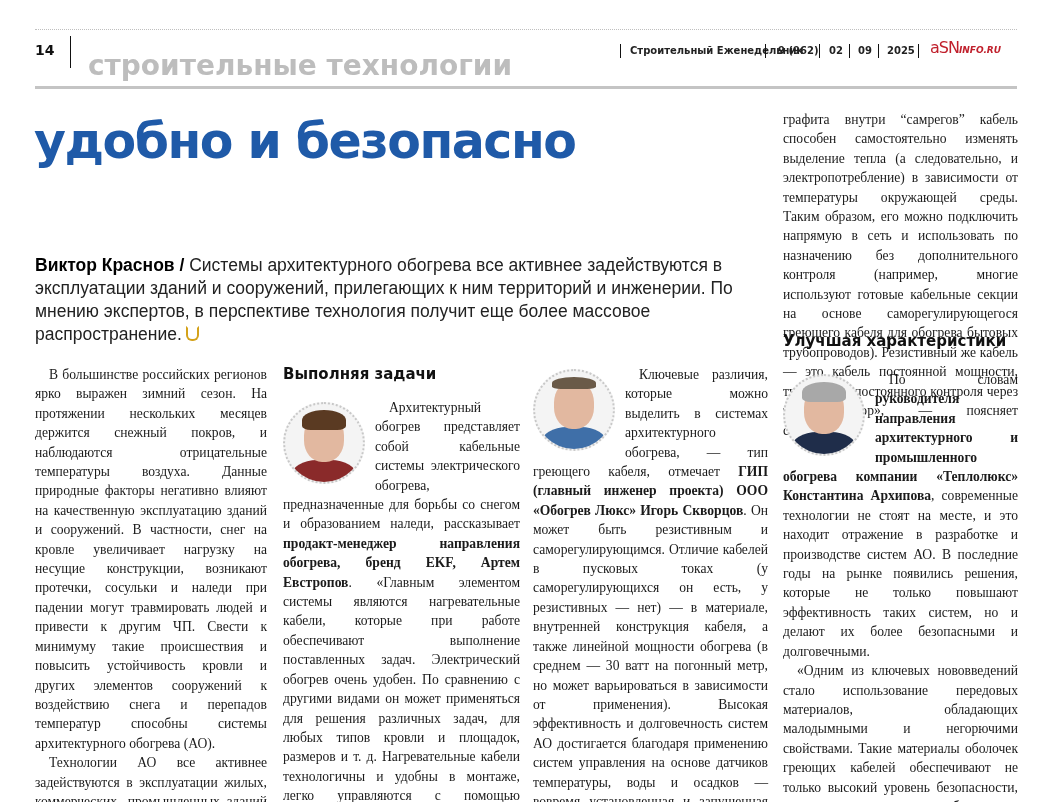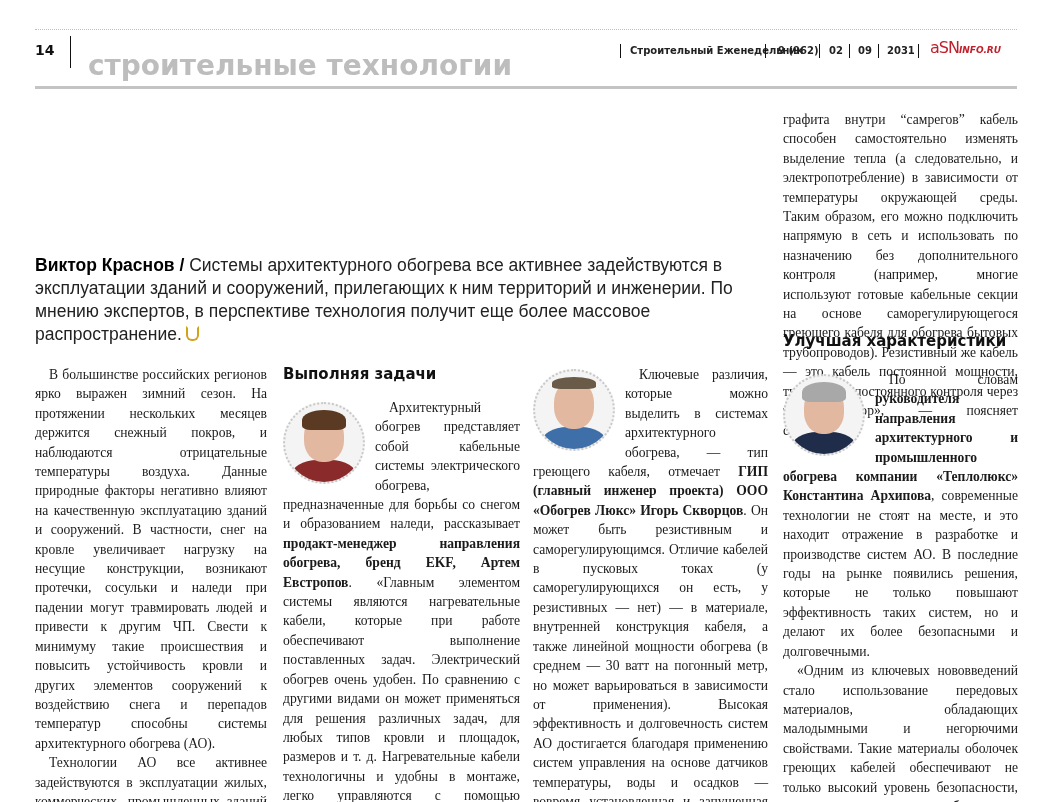--- a/index.html
+++ b/index.html
@@ -38,28 +38,29 @@
 
 <div class="vsep" style="left:620px; top:44px; height:14px;"></div>
 <div class="abs meta" style="left:630px;">Строительный Еженедельник</div>
 <div class="vsep" style="left:765px; top:44px; height:14px;"></div>
 <div class="abs meta" style="left:778px;">9 (962)</div>
 <div class="vsep" style="left:819px; top:44px; height:14px;"></div>
 <div class="abs meta" style="left:829px;">02</div>
 <div class="vsep" style="left:849px; top:44px; height:14px;"></div>
 <div class="abs meta" style="left:858px;">09</div>
 <div class="vsep" style="left:878px; top:44px; height:14px;"></div>
-<div class="abs meta" style="left:887px;">2031</div>
+<div class="abs meta" style="left:887px;">2025</div>
 <div class="vsep" style="left:918px; top:44px; height:14px;"></div>
 <div class="abs logo">
   <span class="big">aSN</span><span class="small">INFO.RU</span>
 </div>
 <div class="thickline"></div>
 
 <div class="abs title">
+  <div>удобно и безопасно</div>
 </div>
 
 <div class="abs lead">
   <span class="author">Виктор Краснов /</span>
   <span>Системы архитектурного обогрева все активнее задействуются в эксплуатации зданий и сооружений, прилегающих к ним территорий и инженерии. По мнению экспертов, в перспективе технология получит еще более массовое распространение.</span><span class="mark"></span>
 </div>
 
 <div class="col" style="left:35px; top:365px; width:232px;">
   <p>В большинстве российских регионов ярко выражен зимний сезон. На протяжении нескольких месяцев держится снежный покров, и наблюдаются отрицательные температуры воздуха. Данные природные факторы негативно влияют на качественную эксплуатацию зданий и сооружений. В частности, снег на кровле увеличивает нагрузку на несущие конструкции, возникают протечки, сосульки и наледи при падении могут травмировать людей и привести к другим ЧП. Свести к минимуму такие происшествия и повысить устойчивость кровли и других элементов сооружений к воздействию снега и перепадов температур способны системы архитектурного обогрева (АО).</p>
   <p>Технологии АО все активнее задействуются в эксплуатации жилых, коммерческих, промышленных зданий и сооружений, прилегающих к ним территорий и инженерии, а также в загородном домостроении. Эксперты полагают, что архитектурный обогрев в ближайшие годы найдет еще более массовое распространение, в том числе за счет появления на рынке новых видов АО, заинтересованности собственников различных объектов в их энергоэффективности и безопасности.</p>

